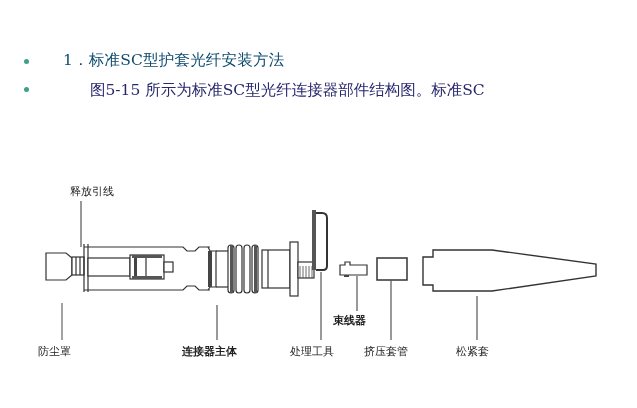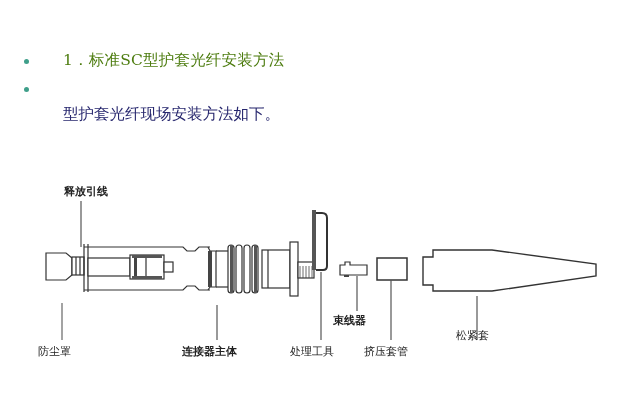--- a/index.html
+++ b/index.html
@@ -6,21 +6,21 @@
     body {
       width: 637px; height: 408px; background: #ffffff; position: relative; overflow: hidden;
       font-family: "DejaVu Serif", "Liberation Serif", serif;
     }
     .bullet {
       position: absolute; left: 24px; width: 5px; height: 5px; border-radius: 50%;
       background: #3f9f8a;
     }
     .heading {
       position: absolute; left: 63px; top: 50px;
-      font-size: 15.5px; color: #4d7c0f; letter-spacing: 0.2px; white-space: nowrap;
+      font-size: 15.5px; color: #0c4a6e; letter-spacing: 0.2px; white-space: nowrap;
     }
     .para {
       position: absolute; left: 63px; top: 78px; width: 545px;
       font-size: 15.5px; color: #27276e; line-height: 24px;
     }
     .para .indent { display: inline-block; width: 27px; }
     .figure { position: absolute; left: 0; top: 160px; width: 637px; height: 220px; }
     .fig-label {
       position: absolute; font-size: 11px; color: #222; white-space: nowrap;
       font-family: "DejaVu Serif", "Liberation Serif", serif;
@@ -33,22 +33,21 @@
   <div>
     <span class="bullet" style="top:59px;"></span>
     <div class="heading">
       <span>1．</span><span>标准SC型护套光纤安装方法</span>
     </div>
   </div>
 
   <div>
     <span class="bullet" style="top:87px;"></span>
     <div class="para">
-      <span class="indent"></span><br>
-      <span>型护套光纤现场安装方法如下。</span>
+      <span class="indent"></span><span>图5-15 所示为标准SC型光纤连接器部件结构图。标准SC</span><br>
     </div>
   </div>
 
   <div class="figure">
     <svg width="637" height="220" viewBox="0 160 637 220" xmlns="http://www.w3.org/2000/svg">
       <g stroke="#333" stroke-width="1.2" fill="none">
 
         <line x1="81" y1="201" x2="81" y2="247" stroke="#555"></line>
 
         <path d="M46 253 L66 253 L72 258 L72 275 L66 280 L46 280 Z" fill="#fff"></path>
@@ -110,21 +109,21 @@
         <line x1="391" y1="280" x2="391" y2="340" stroke="#555"></line>
 
         <path d="M423 257 L433 257 L433 250 L492 250 L596 264 L596 276 L492 291 L433 291 L433 285 L423 285 Z" fill="#fff" stroke-width="1.4"></path>
         <line x1="477" y1="296" x2="477" y2="340" stroke="#555"></line>
 
         <line x1="62" y1="303" x2="62" y2="340" stroke="#666"></line>
         <line x1="217" y1="305" x2="217" y2="340" stroke="#555"></line>
       </g>
     </svg>
 
-    <span class="fig-label" style="left:64px; top:24px;font-weight:bold;">释放引线</span>
+    <span class="fig-label" style="left:70px; top:24px;">释放引线</span>
     <span class="fig-label" style="left:38px; top:184px;">防尘罩</span>
     <span class="fig-label" style="left:182px; top:184px;font-weight:bold;">连接器主体</span>
     <span class="fig-label" style="left:290px; top:184px;font-family:Liberation Mono, monospace;">处理工具</span>
     <span class="fig-label" style="left:333px; top:153px;font-weight:bold;">束线器</span>
     <span class="fig-label" style="left:364px; top:184px;">挤压套管</span>
-    <span class="fig-label" style="left:456px; top:168px;">松紧套</span>
+    <span class="fig-label" style="left:456px; top:184px;">松紧套</span>
   </div>
 </div>
 
 </body></html>

